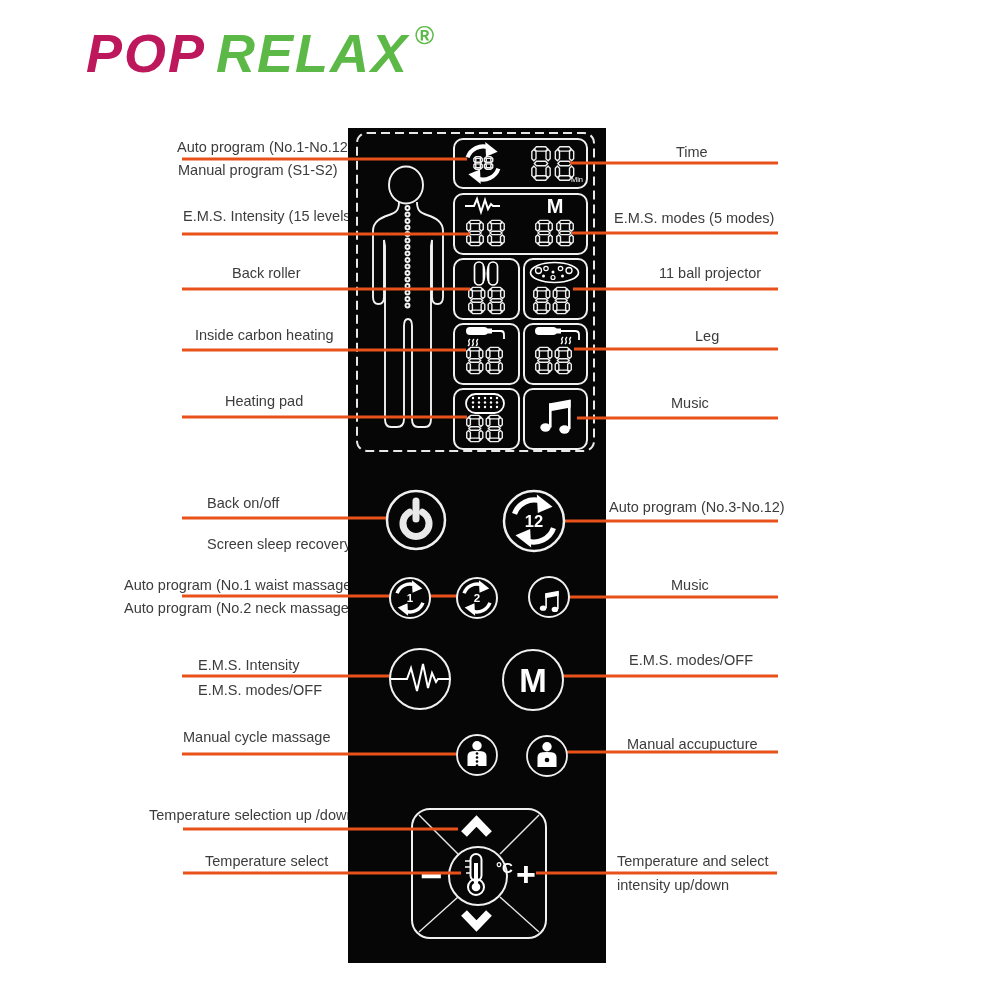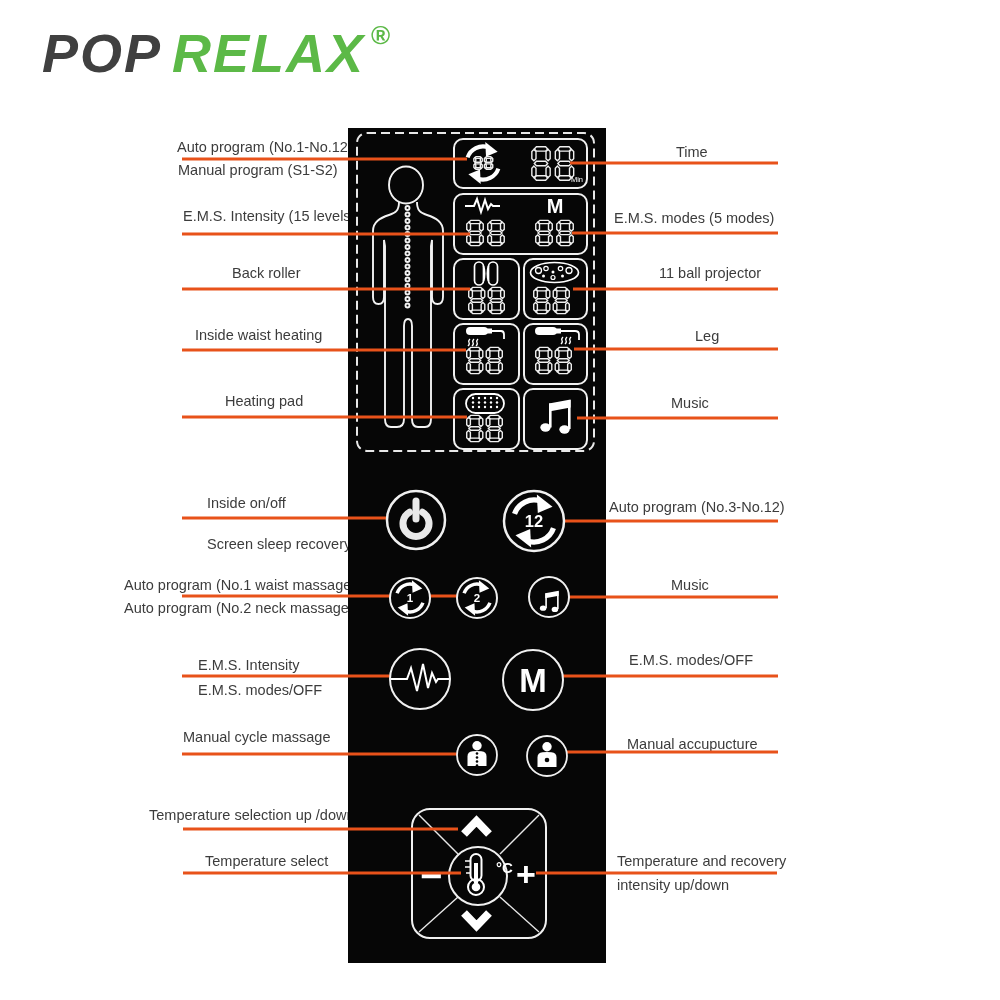--- a/index.html
+++ b/index.html
@@ -5,62 +5,62 @@
   html,body{margin:0;padding:0;}
   body{
     width:1000px;height:1000px;position:relative;background:#ffffff;
     font-family:"Liberation Sans",sans-serif;overflow:hidden;
   }
   #logo{
     position:absolute;left:42px;top:20px;
     font-style:italic;font-weight:bold;font-size:54px;letter-spacing:2px;
     white-space:nowrap;
   }
-  #logo .pop{color:#404040;}
+  #logo .pop{color:#be185d;margin-left:44px;}
   #logo .relax{color:#5CB947;margin-left:10px;}
   #logo .reg{color:#5CB947;font-size:26px;font-style:normal;vertical-align:28px;margin-left:6px;font-weight:bold;}
   .lbl{
     position:absolute;color:#3C3C3C;font-size:14.5px;line-height:16px;white-space:nowrap;
   }
   svg{position:absolute;left:0;top:0;}
   svg text{font-family:"Liberation Sans",sans-serif;}
 </style>
 </head>
 <body>
 
 <div id="logo">
   <span class="pop">POP</span><span class="relax">RELAX</span><span class="reg">®</span>
 </div>
 
 <div class="lbl" style="left:177px;top:139px">Auto program (No.1-No.12)</div>
 <div class="lbl" style="left:178px;top:162px">Manual program (S1-S2)</div>
 <div class="lbl" style="left:183px;top:208px">E.M.S. Intensity (15 levels)</div>
 <div class="lbl" style="left:232px;top:265px">Back roller</div>
-<div class="lbl" style="left:195px;top:327px">Inside waist heating</div>
+<div class="lbl" style="left:195px;top:327px">Inside carbon heating</div>
 <div class="lbl" style="left:225px;top:393px">Heating pad</div>
-<div class="lbl" style="left:207px;top:495px">Inside on/off</div>
+<div class="lbl" style="left:207px;top:495px">Back on/off</div>
 <div class="lbl" style="left:207px;top:536px">Screen sleep recovery</div>
 <div class="lbl" style="left:124px;top:577px">Auto program (No.1 waist massage)</div>
 <div class="lbl" style="left:124px;top:600px">Auto program (No.2 neck massage)</div>
 <div class="lbl" style="left:198px;top:657px">E.M.S. Intensity</div>
 <div class="lbl" style="left:198px;top:682px">E.M.S. modes/OFF</div>
 <div class="lbl" style="left:183px;top:729px">Manual cycle massage</div>
 <div class="lbl" style="left:149px;top:807px">Temperature selection up /down</div>
 <div class="lbl" style="left:205px;top:853px">Temperature select</div>
 
 <div class="lbl" style="left:676px;top:144px">Time</div>
 <div class="lbl" style="left:614px;top:210px">E.M.S. modes (5 modes)</div>
 <div class="lbl" style="left:659px;top:265px">11 ball projector</div>
 <div class="lbl" style="left:695px;top:328px">Leg</div>
 <div class="lbl" style="left:671px;top:395px">Music</div>
 <div class="lbl" style="left:609px;top:499px">Auto program (No.3-No.12)</div>
 <div class="lbl" style="left:671px;top:577px">Music</div>
 <div class="lbl" style="left:629px;top:652px">E.M.S. modes/OFF</div>
 <div class="lbl" style="left:627px;top:736px">Manual accupucture</div>
-<div class="lbl" style="left:617px;top:853px">Temperature and recovery</div>
+<div class="lbl" style="left:617px;top:853px">Temperature and select</div>
 <div class="lbl" style="left:617px;top:877px">intensity up/down</div>
 
 <svg width="1000" height="1000" viewBox="0 0 1000 1000">
   <defs>
 
     <g id="dig8" stroke="#efefef" fill="none" stroke-width="1.4">
       <path vector-effect="non-scaling-stroke" d="M8,9 L13,4 L35,4 L40,9 L35,14 L13,14 Z"></path>
       <path vector-effect="non-scaling-stroke" d="M8,42 L13,37 L35,37 L40,42 L35,47 L13,47 Z"></path>
       <path vector-effect="non-scaling-stroke" d="M8,75 L13,70 L35,70 L40,75 L35,80 L13,80 Z"></path>
       <path vector-effect="non-scaling-stroke" d="M7,10 L12,15 L12,31 L7,36 L2,31 L2,15 Z"></path>

